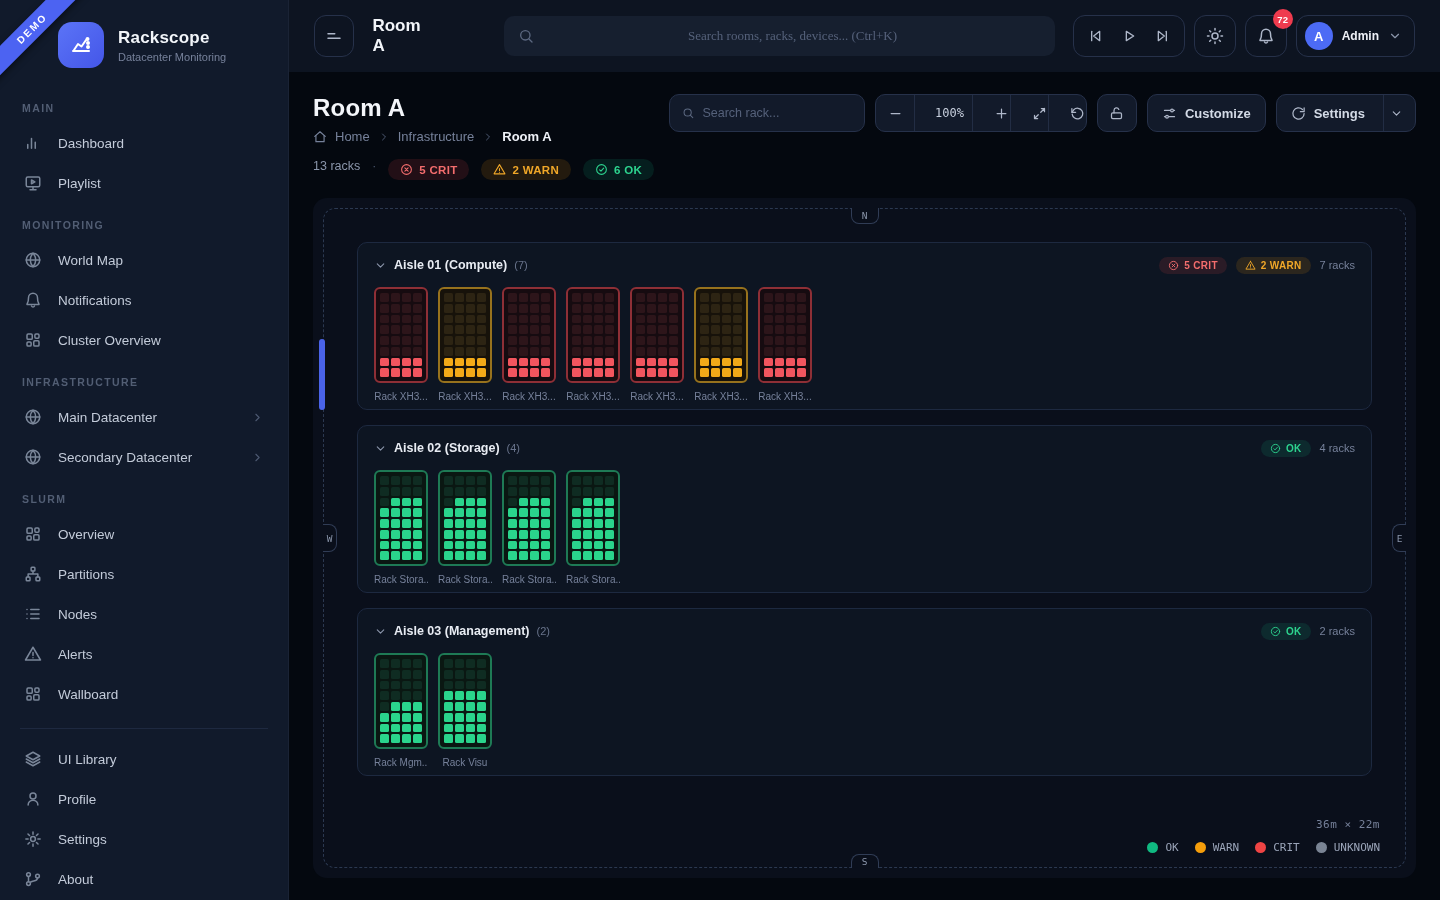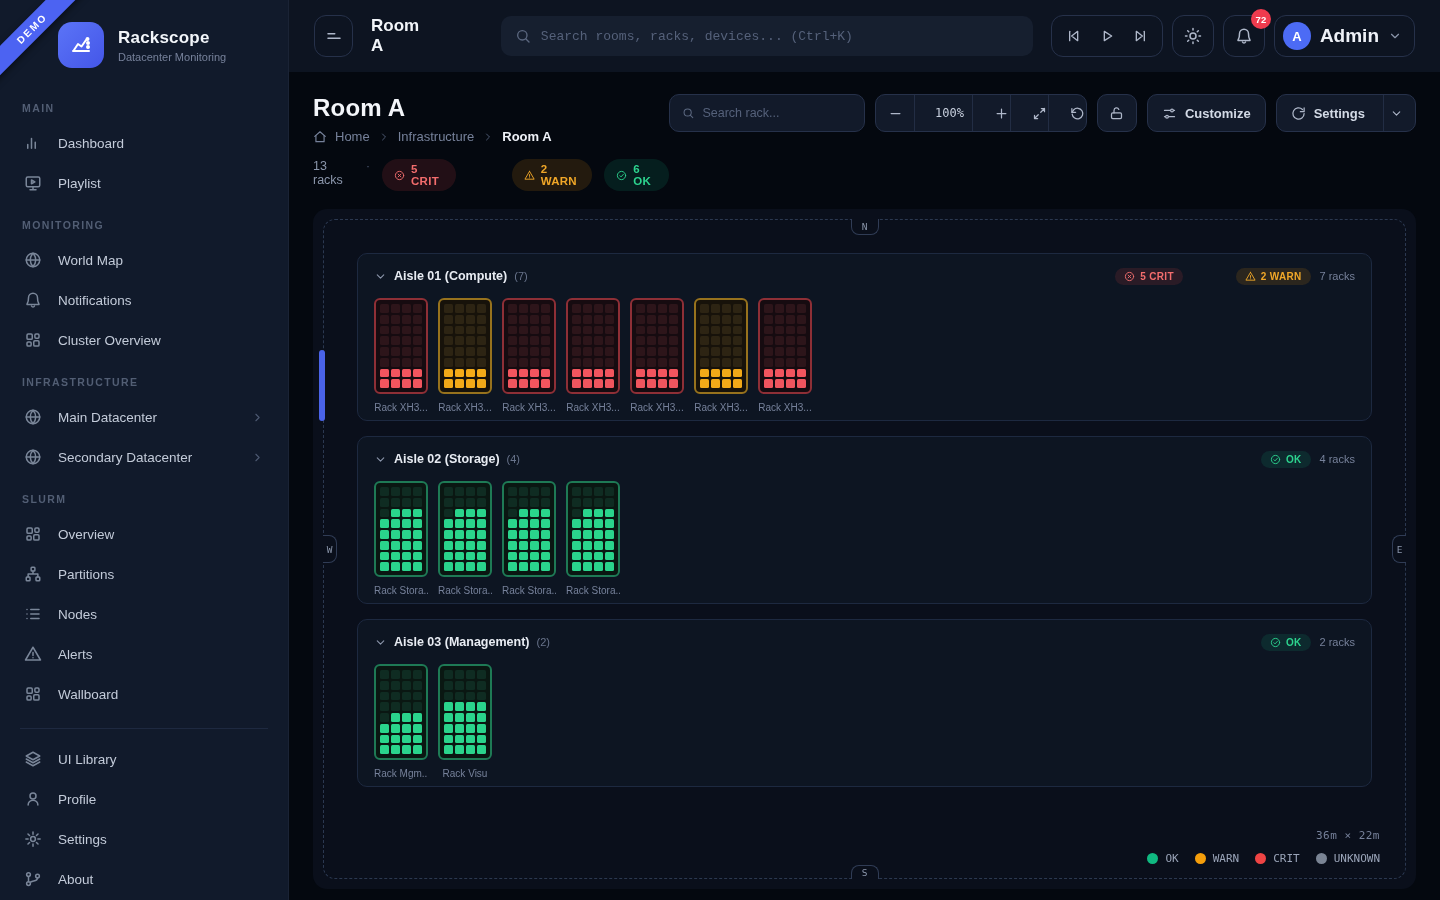--- a/index.html
+++ b/index.html
@@ -35,59 +35,59 @@
   .topbar { height:72px; background:#0d1421; display:flex; align-items:center;
     gap:18px; padding:0 25px; flex-shrink:0; }
   .menu-btn { width:42px; height:42px; border-radius:12px; border:1px solid #26314a;
     background:transparent; color:#aeb7c9; display:flex; align-items:center; justify-content:center; cursor:pointer; }
   .menu-btn .icon { width:18px; height:18px; }
   .topbar-title { font-size:17px; font-weight:bold; color:#f2f5f9; margin-right:52px; }
   .search-bar { width:572px; height:40px; background:#161f2f; border-radius:10px;
     display:flex; align-items:center; gap:10px; padding:0 14px; }
   .search-bar .icon { width:16px; height:16px; color:#5c6880; flex-shrink:0; }
   .search-bar input { flex:1; background:transparent; border:none; outline:none;
-    color:#d7dde8; font-size:13px; font-family:Liberation Mono, monospace; }
+    color:#d7dde8; font-size:13px; font-family:Liberation Serif, serif;text-align:center; }
   .search-bar input::placeholder { color:#55617a; }
   .topbar-right { margin-left:auto; display:flex; align-items:center; gap:9px; }
   .media-group { display:flex; align-items:center; border:1px solid #26314a; border-radius:12px;
     height:42px; padding:0 4px; }
   .media-btn { width:34px; height:34px; background:transparent; border:none; color:#aeb7c9;
     display:flex; align-items:center; justify-content:center; cursor:pointer; }
   .media-btn .icon { width:16px; height:16px; }
   .icon-btn { width:42px; height:42px; border-radius:12px; border:1px solid #26314a;
     background:transparent; color:#aeb7c9; display:flex; align-items:center; justify-content:center;
     cursor:pointer; position:relative; }
   .icon-btn .icon { width:18px; height:18px; }
   .notif-badge { position:absolute; top:-7px; right:-7px; min-width:20px; height:20px;
     border-radius:10px; background:#ef3b4e; color:#fff; font-size:9.5px; font-weight:bold;
     display:flex; align-items:center; justify-content:center; padding:0 4px; }
   .user-pill { display:flex; align-items:center; gap:9px; height:42px; border:1px solid #26314a;
     border-radius:12px; padding:0 12px 0 8px; cursor:pointer; }
   .avatar { width:28px; height:28px; border-radius:50%; background:#4c6bf5; color:#fff;
     font-size:13px; font-weight:bold; display:flex; align-items:center; justify-content:center; }
-  .user-name { font-size:19px; font-weight:bold; color:#eef1f7; }
+  .user-name { font-size:12px; font-weight:bold; color:#eef1f7; }
   .user-pill .chev { width:14px; height:14px; color:#8b96ab; }
 
   
   .content { flex:1; padding:22px 24px 24px; position:relative; }
   .page-head { display:flex; justify-content:space-between; align-items:flex-start; }
   .page-title { font-size:24px; font-weight:bold; color:#f4f6fa; letter-spacing:.2px; }
   .breadcrumb { display:flex; align-items:center; gap:8px; margin-top:7px; font-size:13px; color:#76819a; }
   .breadcrumb .icon { width:14px; height:14px; color:#76819a; }
   .breadcrumb .sep { width:12px; height:12px; color:#4d5972; }
   .crumb { cursor:pointer; }
   .crumb-current { color:#eef1f7; font-weight:bold; }
   .stats-row { display:flex; align-items:flex-start; gap:12px; margin-top:15px; }
   .stats-count { font-size:12.5px; color:#8b96ab; }
   .stats-sep { color:#4d5972; font-size:12px; }
   .badge { display:inline-flex; align-items:center; gap:6px; border-radius:999px;
     font-size:11.5px; font-weight:bold; padding:4px 12px; letter-spacing:.3px; }
   .badge .icon { width:13px; height:13px; }
   .badge.crit { background:rgba(239,68,68,.13); color:#f36d6d; }
-  .badge.warn { background:rgba(245,158,11,.13); color:#f0a728;margin-left:44px; }
+  .badge.warn { background:rgba(245,158,11,.13); color:#f0a728; }
   .badge.ok   { background:rgba(16,185,129,.13); color:#2dd48f; }
   .badge.sm { font-size:10px; padding:3px 9px; gap:5px; }
   .badge.sm .icon { width:11px; height:11px; }
 
   .page-tools { display:flex; align-items:center; gap:10px;border-radius:6px; }
   .rack-search { width:196px; height:38px; background:#121a2a; border:1px solid #26314a;
     border-radius:10px; display:flex; align-items:center; gap:8px; padding:0 12px; }
   .rack-search .icon { width:14px; height:14px; color:#5c6880; }
   .rack-search input { width:100%; background:transparent; border:none; outline:none;
     color:#d7dde8; font-size:12.5px; font-family:"Liberation Sans",sans-serif; }

